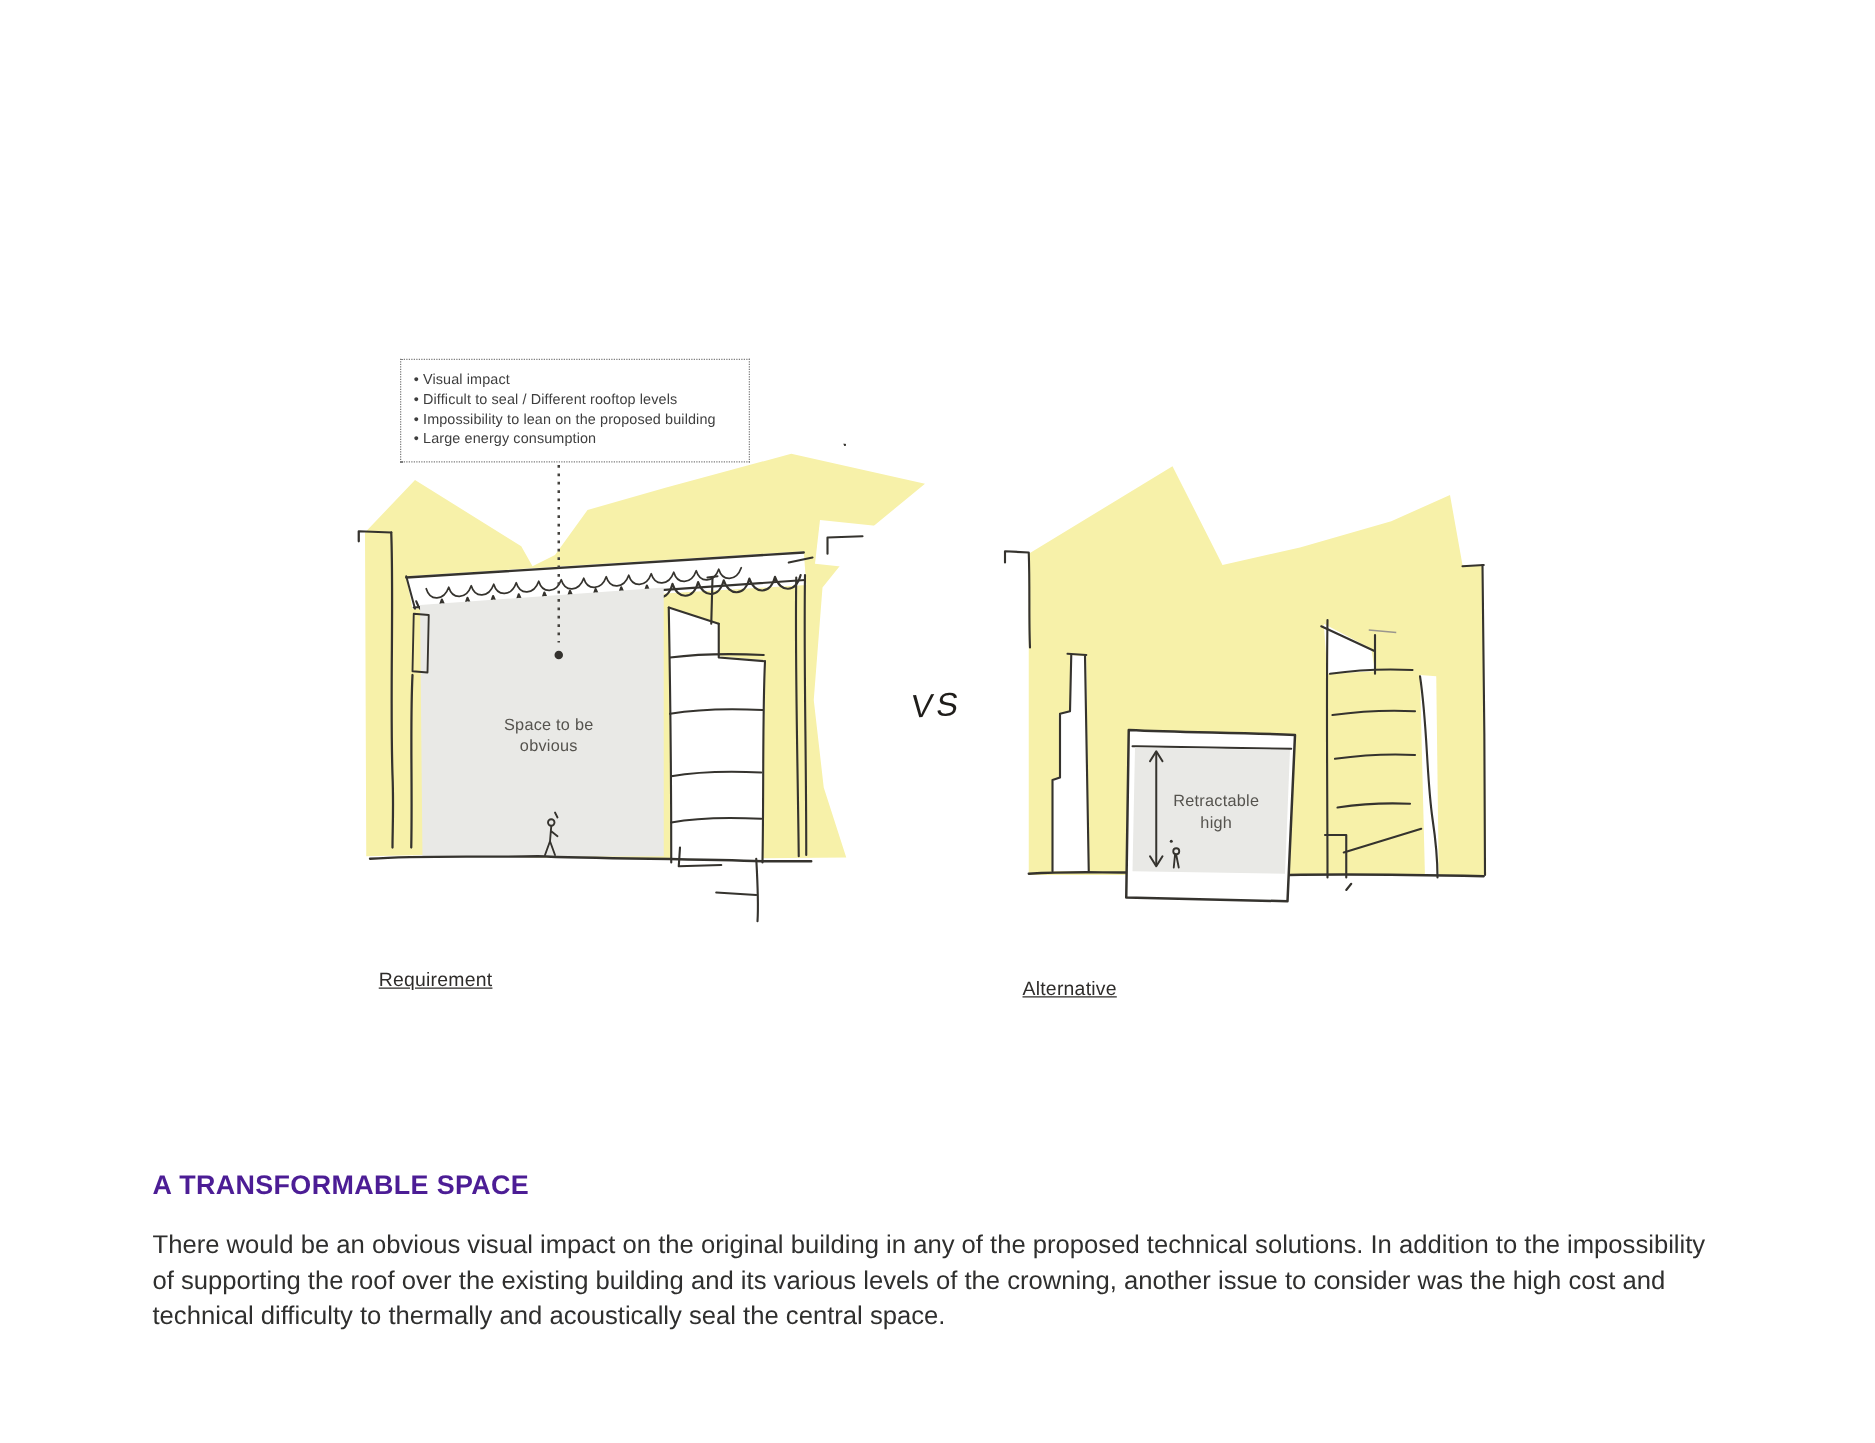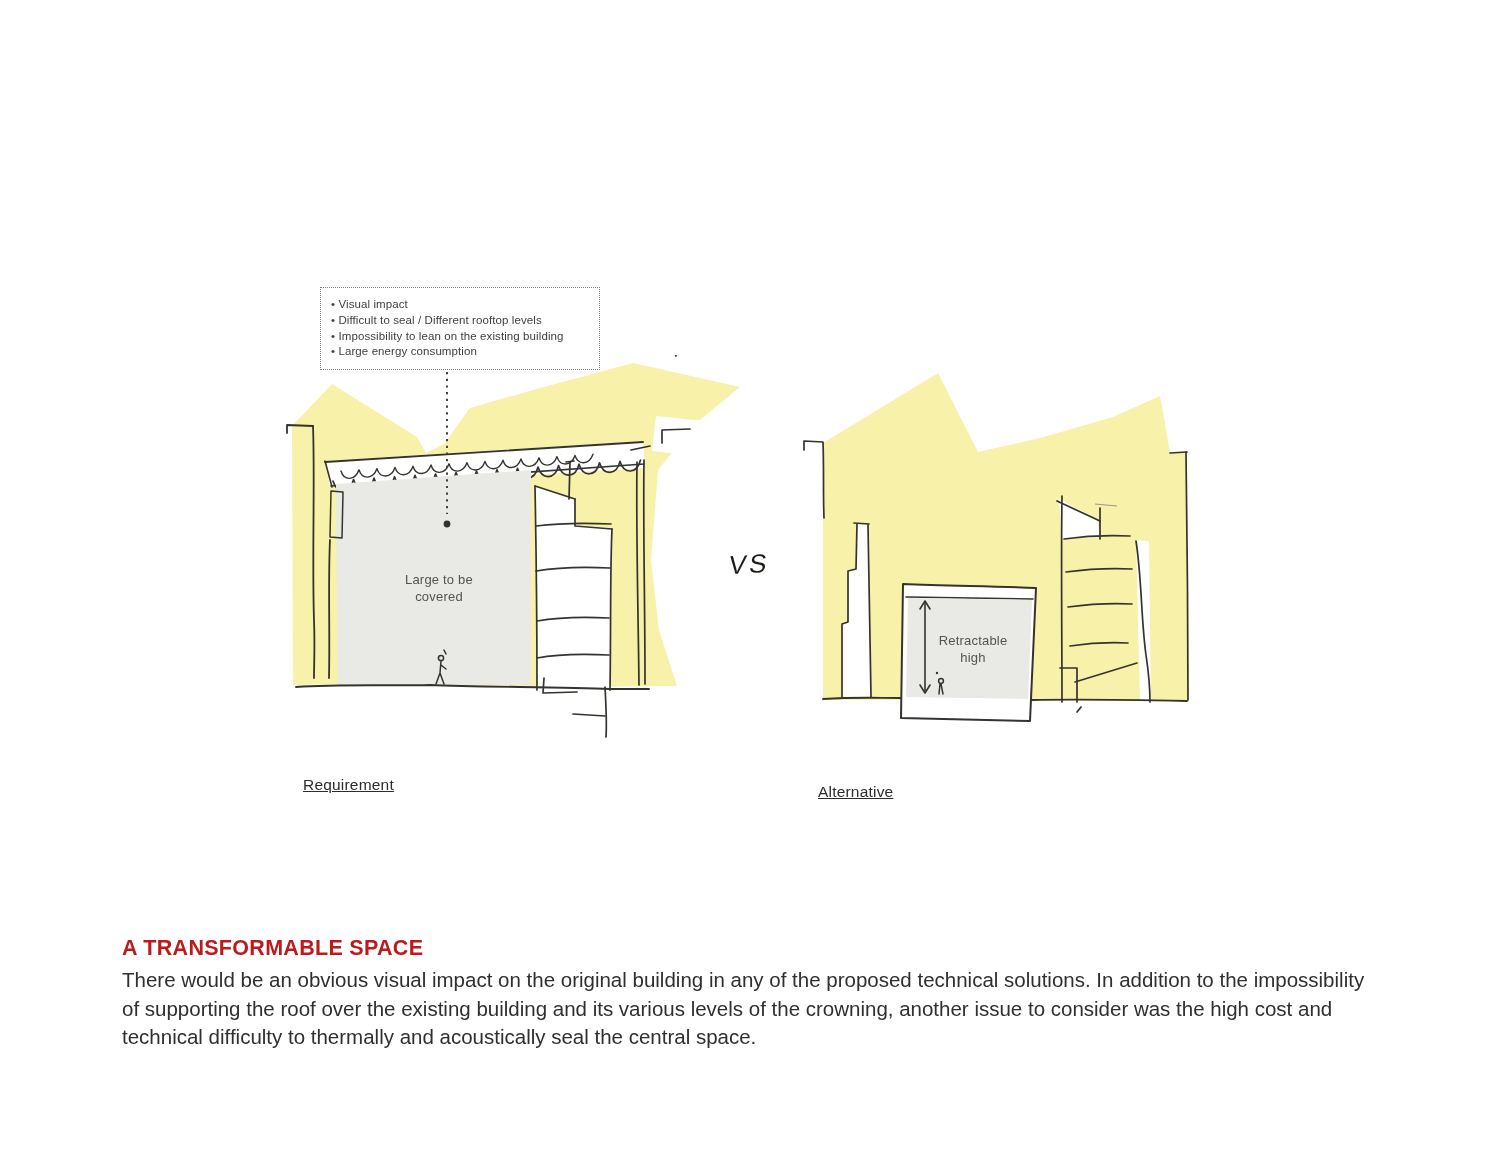--- a/index.html
+++ b/index.html
@@ -11,33 +11,33 @@
   .callout-item{font-size:11.5px;line-height:15.8px;color:#3e3e3e;letter-spacing:0.1px;}
   .sketch-label{font-size:13px;line-height:17px;color:#55534e;text-align:center;letter-spacing:0.2px;}
   .space-label{left:396px;top:571px;width:86px;}
   .retract-label{left:927px;top:632px;width:92px;}
   .vs-label{left:729px;top:549px;font-size:26px;color:#1f1d1a;letter-spacing:3px;
             transform:rotate(-3deg) skewX(-10deg);}
   .caption{font-size:15.5px;color:#2e2c2a;letter-spacing:0.2px;text-decoration:underline;}
   .caption-left{left:303px;top:776px;}
   .caption-right{left:818px;top:783px;}
   .section{left:122px;top:936px;width:1245px;}
-  .section-title{font-size:21.5px;font-weight:700;color:#b91c1c;letter-spacing:0.3px;}
-  .section-body{margin-top:5px;font-size:20.5px;line-height:28.6px;color:#2f2f2e;}
+  .section-title{font-size:21.5px;font-weight:700;color:#4c1d95;letter-spacing:0.3px;}
+  .section-body{margin-top:21px;font-size:20.5px;line-height:28.6px;color:#2f2f2e;}
   svg .ink{stroke:#35332e;fill:none;stroke-linecap:round;stroke-linejoin:round;}
 </style>
 </head>
 <body>
 
 <div class="canvas">
 
   <div class="abs callout">
     <div class="callout-item">• Visual impact</div>
     <div class="callout-item">• Difficult to seal / Different rooftop levels</div>
-    <div class="callout-item">• Impossibility to lean on the existing building</div>
+    <div class="callout-item">• Impossibility to lean on the proposed building</div>
     <div class="callout-item">• Large energy consumption</div>
   </div>
 
   <svg class="abs" style="left:280px;top:355px;" width="470" height="390" viewBox="280 355 470 390">
 
     <path fill="#F7F1A9" d="M293,685 L292,426 L332,384 L417,437 L426,453 L444,444 L470,408 L533,390 L633,363
          L740,387 L695,424 L658,470 L651,560 L659,630 L677,686 L545,687 L430,686 L340,684 Z"></path>
 
     <path fill="#ffffff" d="M656,416 L704,421 L699,456 L652,451 Z"></path>
 
@@ -164,21 +164,21 @@
       </g>
     </g>
 
     <g class="ink" stroke-width="1.5">
       <circle cx="941" cy="681" r="2.4"></circle>
       <path d="M939,694 L940,684 M943,694 L941,684"></path>
       <circle cx="937" cy="673" r="1.2" fill="#35332e" stroke="none"></circle>
     </g>
   </svg>
 
-  <div class="abs sketch-label space-label">Large to be covered</div>
+  <div class="abs sketch-label space-label">Space to be obvious</div>
   <div class="abs sketch-label retract-label">Retractable high</div>
   <div class="abs vs-label">VS</div>
 
   <div class="abs caption caption-left">Requirement</div>
   <div class="abs caption caption-right">Alternative</div>
 
   <div class="abs section">
     <div class="section-title">A TRANSFORMABLE SPACE</div>
     <div class="section-body">There would be an obvious visual impact on the original building in any of the proposed technical solutions. In addition to the impossibility of supporting the roof over the existing building and its various levels of the crowning, another issue to consider was the high cost and technical difficulty to thermally and acoustically seal the central space.</div>
   </div>

